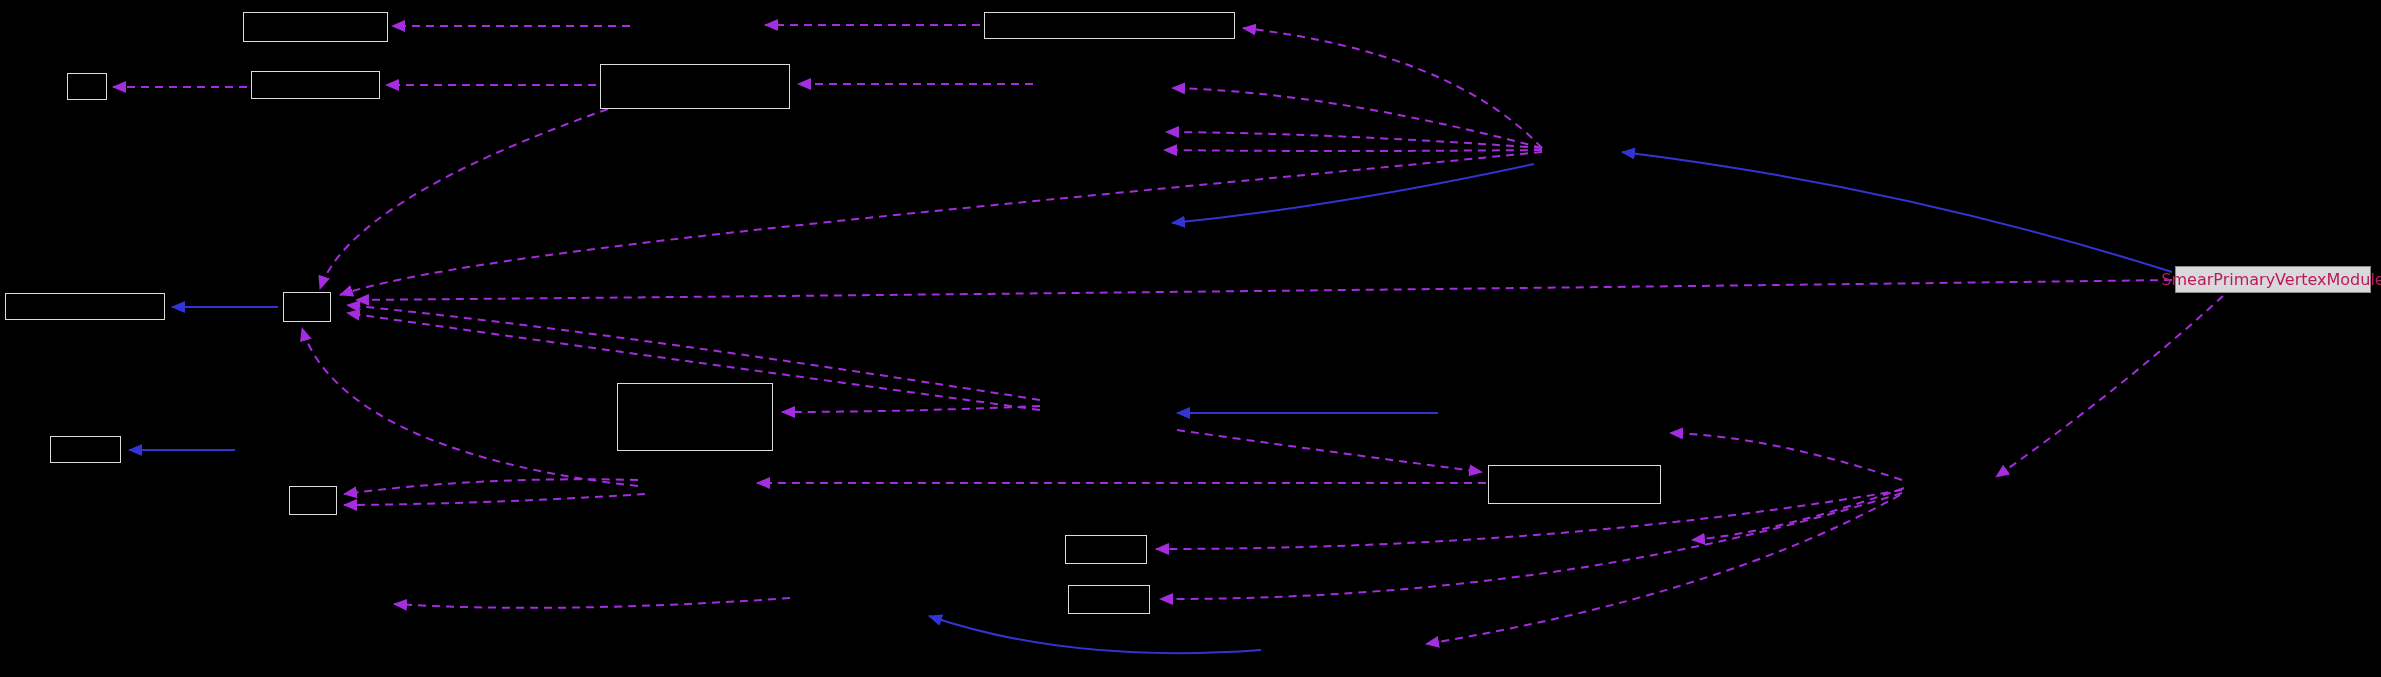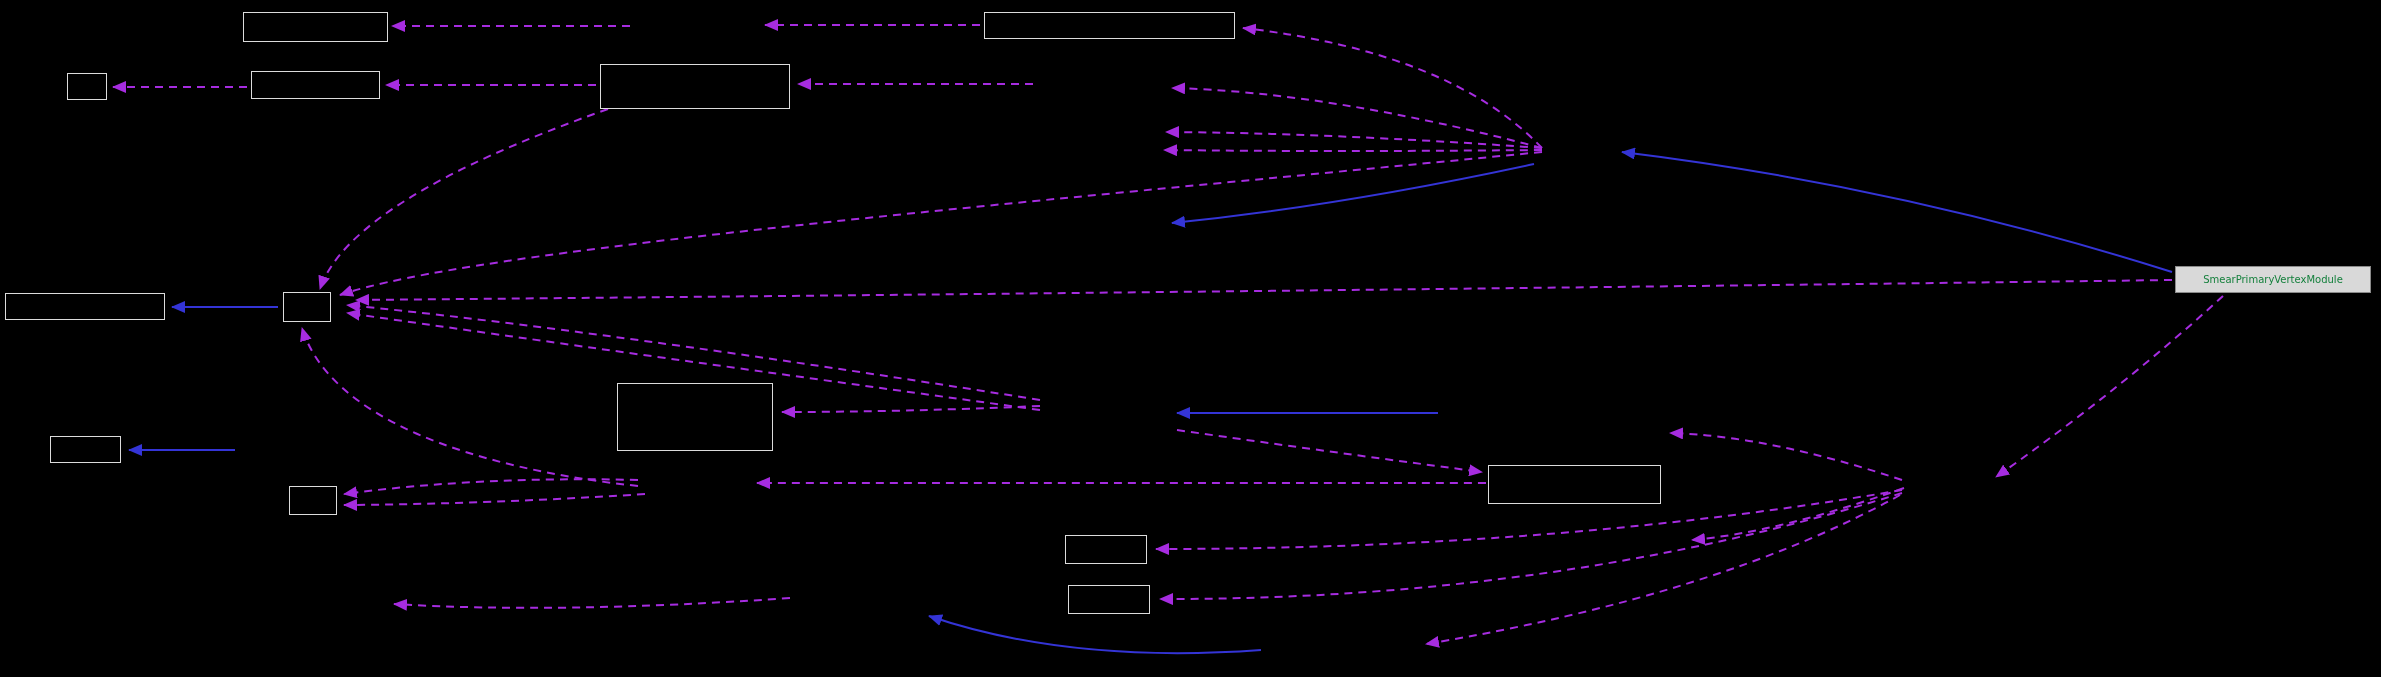--- a/index.html
+++ b/index.html
@@ -24,22 +24,22 @@
   .graph-node {
     position: absolute;
     box-sizing: border-box;
     background: #000000;
     border: 1.5px solid #DCDCDC;
     cursor: pointer;
   }
   .graph-node.labeled {
     background: #D9D9D9;
     border: 1.5px solid #8A8A8A;
-    color: #15803d;
-    font-size: 10px;
+    color: #be185d;
+    font-size: 16px;
     line-height: 1;
     display: flex;
     align-items: center;
     justify-content: center;
     white-space: nowrap;
   }
 </style>
 </head>
 <body>
 

